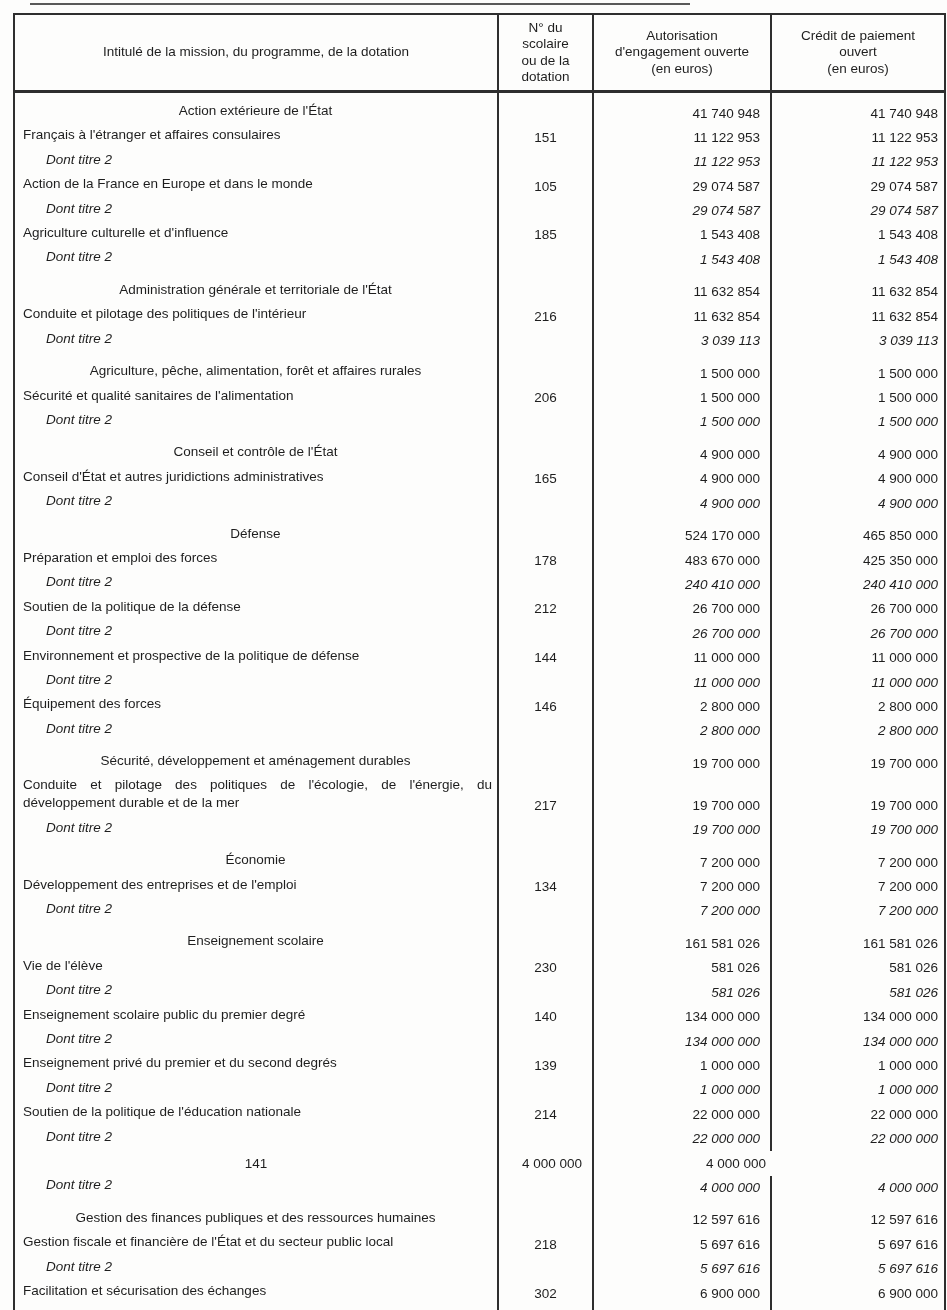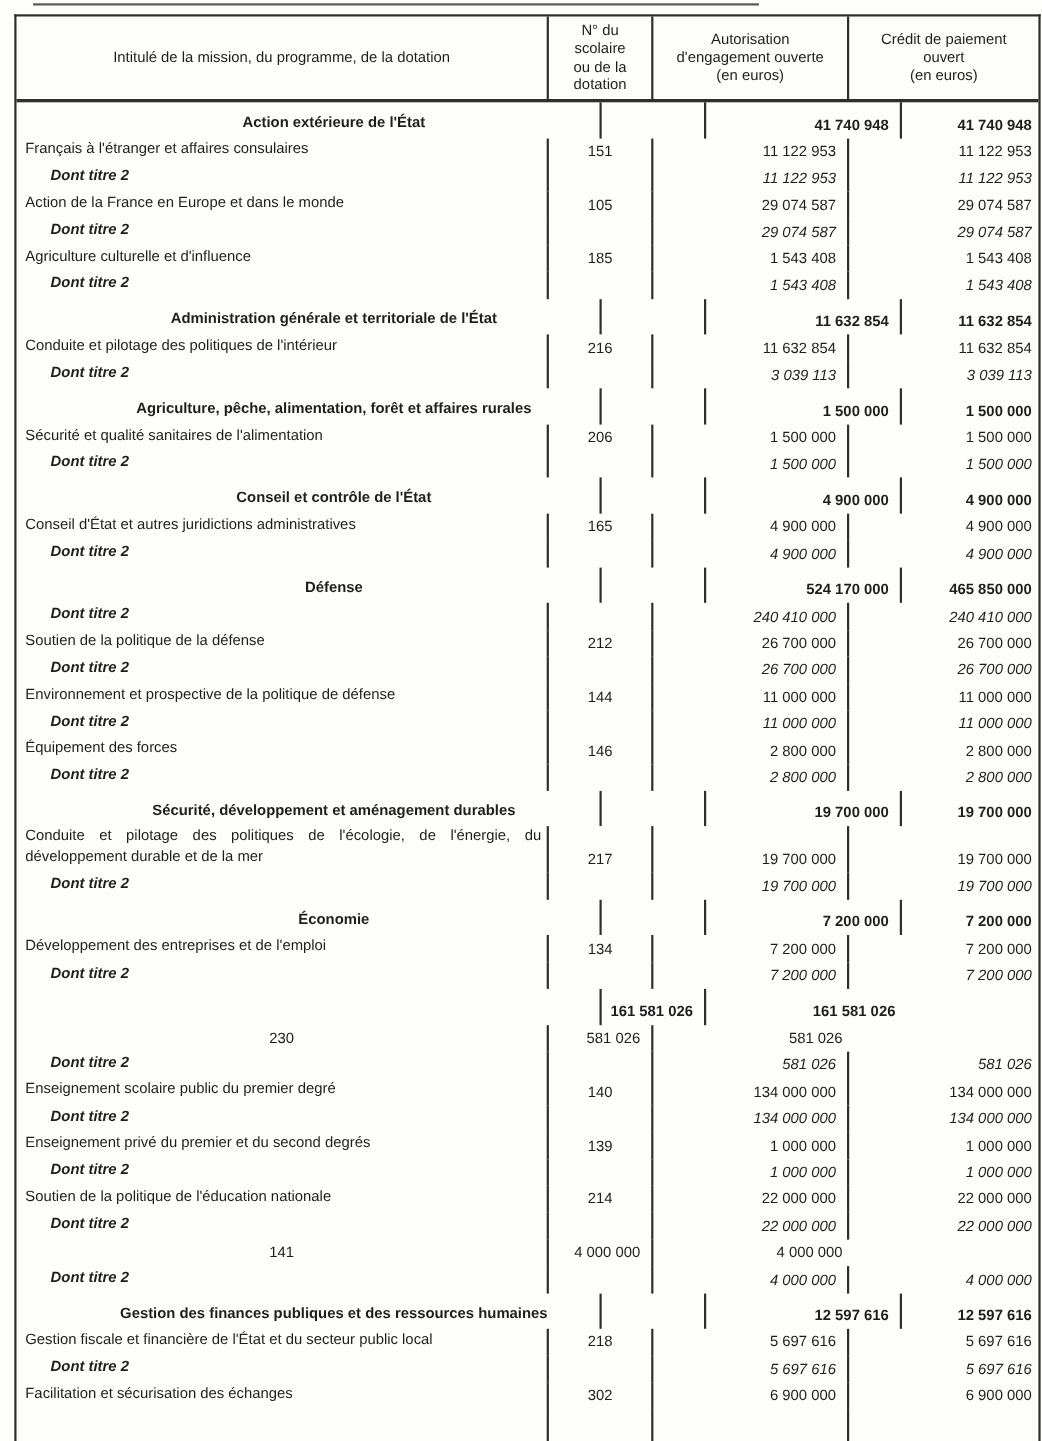--- a/index.html
+++ b/index.html
@@ -26,22 +26,22 @@
   
   .tbody{flex:1;display:flex;flex-direction:column;font-size:13.5px;}
   .row>div{display:flex;align-items:flex-end;height:100%;}
   .row .label{padding:0 5px 5px 8px;line-height:18.5px;}
   .row .num{justify-content:center;padding-bottom:5px;}
   .row .ae{justify-content:flex-end;padding:0 10px 5px 0;white-space:nowrap;}
   .row .cp{justify-content:flex-end;padding:0 6px 5px 0;white-space:nowrap;}
   .row.program{min-height:24.4px;}
   .row.program .label{text-align:justify;}
   .row.dont{min-height:24.4px;font-style:italic;}
-  .row.dont .label{padding-left:31px;font-weight:bold;}
-  .row.mission{min-height:32.5px;font-weight:bold;padding-left:48px;}
+  .row.dont .label{padding-left:31px;}
+  .row.mission{min-height:32.5px;font-weight:normal;}
   .row.mission .label{justify-content:center;text-align:center;padding-left:4px;}
   .row.filler{flex:1;min-height:4px;}
 </style>
 </head>
 <body>
 
 <div class="page">
   <div class="stray-topline"></div>
 
   <div class="budget-table">
@@ -164,20 +164,26 @@
     <div class="c-border num"></div>
     <div class="c-border ae">4 900 000</div>
     <div class="cp">4 900 000</div>
   </div>
         <div class="grid row mission">
     <div class="c-border label">Défense</div>
     <div class="c-border num"></div>
     <div class="c-border ae">524 170 000</div>
     <div class="cp">465 850 000</div>
   </div>
+        <div class="grid row program">
+    <div class="c-border label">Préparation et emploi des forces</div>
+    <div class="c-border num">178</div>
+    <div class="c-border ae">483 670 000</div>
+    <div class="cp">425 350 000</div>
+  </div>
         <div class="grid row dont">
     <div class="c-border label">Dont titre 2</div>
     <div class="c-border num"></div>
     <div class="c-border ae">240 410 000</div>
     <div class="cp">240 410 000</div>
   </div>
         <div class="grid row program">
     <div class="c-border label">Soutien de la politique de la défense</div>
     <div class="c-border num">212</div>
     <div class="c-border ae">26 700 000</div>
@@ -243,25 +249,27 @@
     <div class="c-border ae">7 200 000</div>
     <div class="cp">7 200 000</div>
   </div>
         <div class="grid row dont">
     <div class="c-border label">Dont titre 2</div>
     <div class="c-border num"></div>
     <div class="c-border ae">7 200 000</div>
     <div class="cp">7 200 000</div>
   </div>
         <div class="grid row mission">
+    <div class="c-border label">Enseignement scolaire</div>
     <div class="c-border num"></div>
     <div class="c-border ae">161 581 026</div>
     <div class="cp">161 581 026</div>
   </div>
         <div class="grid row program">
+    <div class="c-border label">Vie de l'élève</div>
     <div class="c-border num">230</div>
     <div class="c-border ae">581 026</div>
     <div class="cp">581 026</div>
   </div>
         <div class="grid row dont">
     <div class="c-border label">Dont titre 2</div>
     <div class="c-border num"></div>
     <div class="c-border ae">581 026</div>
     <div class="cp">581 026</div>
   </div>

